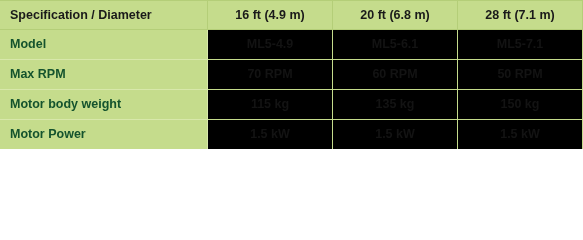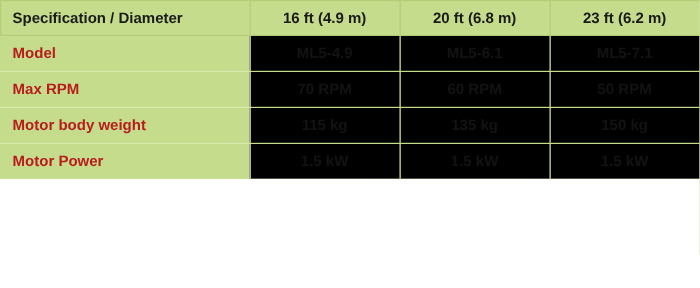--- a/index.html
+++ b/index.html
@@ -13,21 +13,21 @@
     overflow: hidden;
     font-family: "Liberation Sans", sans-serif;
   }
   .spec-table-wrap {
     width: 583px;
     height: 149px;
     background: #c5dc8c;
     box-sizing: border-box;
     display: flex;
     align-items: flex-start;
-    justify-content: center;
+    justify-content: flex-end;
   }
   table.spec-table {
     border-collapse: collapse;
     width: 583px;
     height: 149px;
     table-layout: fixed;
   }
   table.spec-table col.c-label { width: 208px; }
   table.spec-table col.c-d1 { width: 125px; }
   table.spec-table col.c-d2 { width: 125px; }
@@ -53,21 +53,21 @@
   table.spec-table thead th.hdr-label {
     text-align: left;
   }
   table.spec-table thead th.hdr-diam {
     text-align: center;
     margin-top: 12px;
   }
   
   table.spec-table tbody th.row-label {
     background: #c5dc8c;
-    color: #b91c1c;
+    color: #14532d;
     text-align: left;
     border-color: #d8e8ab;
     border-left-color: #c5dc8c;
   }
   
   table.spec-table tbody td.data-cell {
     background: #000000;
     color: #131313;
     text-align: center;
     border-color: #c5dc8c;
@@ -83,21 +83,21 @@
       <col class="c-label">
       <col class="c-d1">
       <col class="c-d2">
       <col class="c-d3">
     </colgroup>
     <thead>
       <tr>
         <th class="hdr-label">Specification / Diameter</th>
         <th class="hdr-diam">16 ft (4.9 m)</th>
         <th class="hdr-diam">20 ft (6.8 m)</th>
-        <th class="hdr-diam">23 ft (6.2 m)</th>
+        <th class="hdr-diam">28 ft (7.1 m)</th>
       </tr>
     </thead>
     <tbody>
       <tr>
         <th class="row-label">Model</th>
         <td class="data-cell">ML5-4.9</td>
         <td class="data-cell">ML5-6.1</td>
         <td class="data-cell">ML5-7.1</td>
       </tr>
       <tr>

